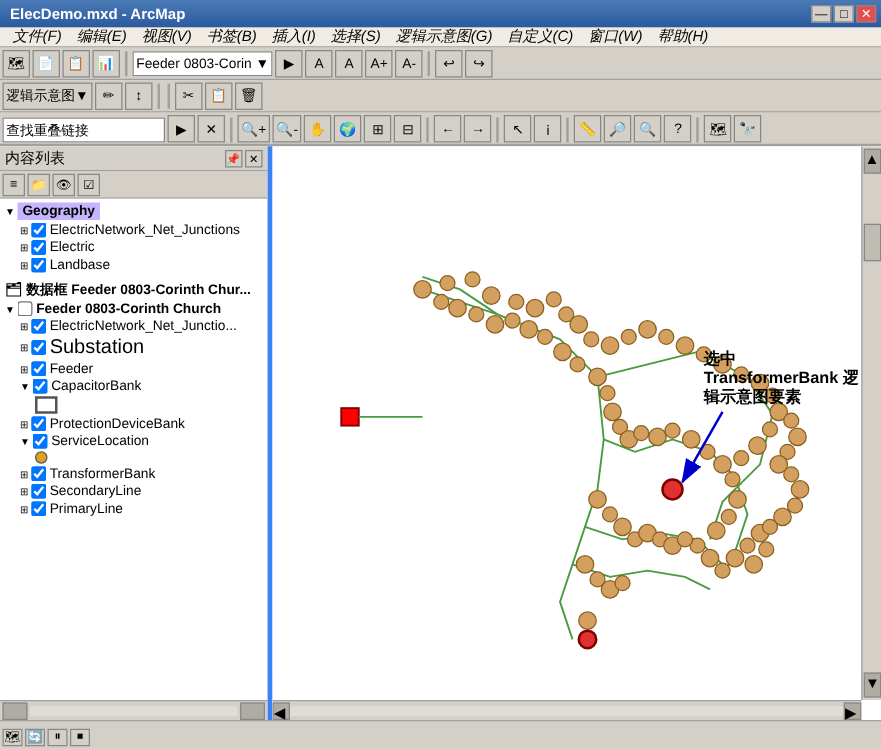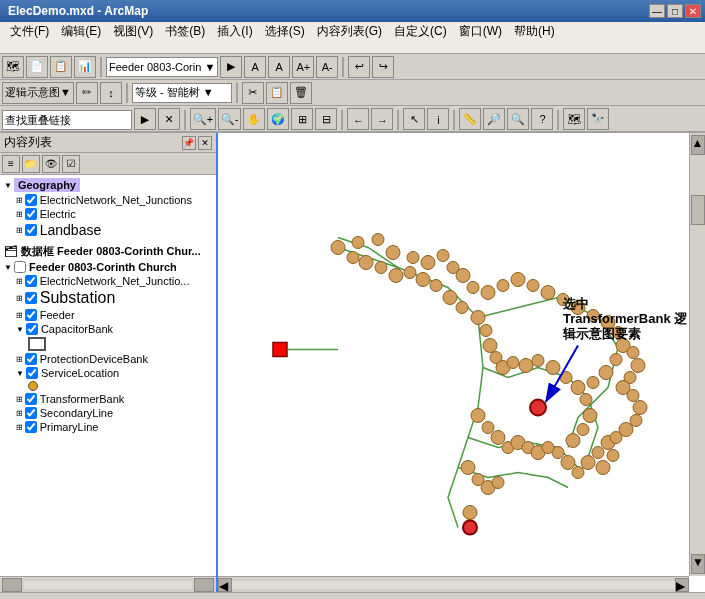--- a/index.html
+++ b/index.html
@@ -24,24 +24,26 @@
       font-size: 10px;
       display: flex; align-items: center; justify-content: center;
       cursor: pointer;
       color: #000;
     }
     .title-btn.close { background: #e05050; color: white; }
 
     
     .menu-bar {
       background: #f0ece4;
-      height: 32px;
-      display: flex;
+      height: 16px;
+      display: flex;
+      align-items: center;
       border-bottom: 1px solid #a0a0a0;
       padding: 0 4px;
+      font-style: italic;
     }
     .menu-item {
       padding: 1px 6px;
       font-size: 12px;
       cursor: pointer;
       white-space: nowrap;
     }
 
     
     .toolbar-area {
@@ -82,21 +84,21 @@
       display: flex;
       height: calc(599px - 22px - 20px - 26px - 26px - 26px - 20px);
       background: #d4d0c8;
     }
 
     
     .left-panel {
       width: 218px;
       min-width: 218px;
       background: #f0ece4;
-      border-right: 2px solid #3b82f6;
+      border-right: 4px solid #3b82f6;
       display: flex;
       flex-direction: column;
       overflow: hidden;
     }
     .panel-titlebar {
       background: #d4d0c8;
       height: 20px;
       display: flex;
       align-items: center;
       justify-content: space-between;
@@ -188,21 +190,21 @@
   </div>
 </div>
 
 <div class="menu-bar">
   <span class="menu-item">文件(F)</span>
   <span class="menu-item">编辑(E)</span>
   <span class="menu-item">视图(V)</span>
   <span class="menu-item">书签(B)</span>
   <span class="menu-item">插入(I)</span>
   <span class="menu-item">选择(S)</span>
-  <span class="menu-item">内容列表(G)</span>
+  <span class="menu-item">逻辑示意图(G)</span>
   <span class="menu-item">自定义(C)</span>
   <span class="menu-item">窗口(W)</span>
   <span class="menu-item">帮助(H)</span>
 </div>
 
 <div class="toolbar-area">
   <div class="toolbar-row">
     <div class="toolbar-btn">🗺</div>
     <div class="toolbar-btn">📄</div>
     <div class="toolbar-btn">📋</div>
@@ -219,23 +221,20 @@
     <div class="toolbar-separator"></div>
     <div class="toolbar-btn">↩</div>
     <div class="toolbar-btn">↪</div>
   </div>
 
   <div class="toolbar-row">
     <div class="toolbar-btn">逻辑示意图▼</div>
     <div class="toolbar-btn">✏</div>
     <div class="toolbar-btn">↕</div>
     <div class="toolbar-separator"></div>
-    <div class="toolbar-dropdown">
-      <span style="font-size:11px;">等级 - 智能树 ▼</span>
-    </div>
     <div class="toolbar-separator"></div>
     <div class="toolbar-btn">✂</div>
     <div class="toolbar-btn">📋</div>
     <div class="toolbar-btn">🗑</div>
   </div>
 
   <div class="find-bar">
     <input class="find-input" type="text" value="查找重叠链接" style="">
     <div class="toolbar-btn">▶</div>
     <div class="toolbar-btn">✕</div>
@@ -296,21 +295,21 @@
 
       <div class="toc-item toc-indent">
         <span class="expand-icon">⊞</span>
         <input type="checkbox" class="toc-checkbox" checked="" style="">
         <span style="font-size:11px;">Electric</span>
       </div>
 
       <div class="toc-item toc-indent">
         <span class="expand-icon">⊞</span>
         <input type="checkbox" class="toc-checkbox" checked="" style="">
-        <span style="font-size:14px;">Landbase</span>
+        <span style="font-size:11px;">Landbase</span>
       </div>
 
       <div class="toc-item" style="margin-top:4px;align-items:center;">
         <span style="font-weight:bold; font-size:11px;">🗂 数据框 Feeder 0803-Corinth Chur...</span>
       </div>
 
       <div class="toc-item">
         <span class="expand-icon">▼</span>
         <input type="checkbox" class="toc-checkbox" style="">
         <span style="font-size:11px; font-weight:bold;">Feeder 0803-Corinth Church</span>

